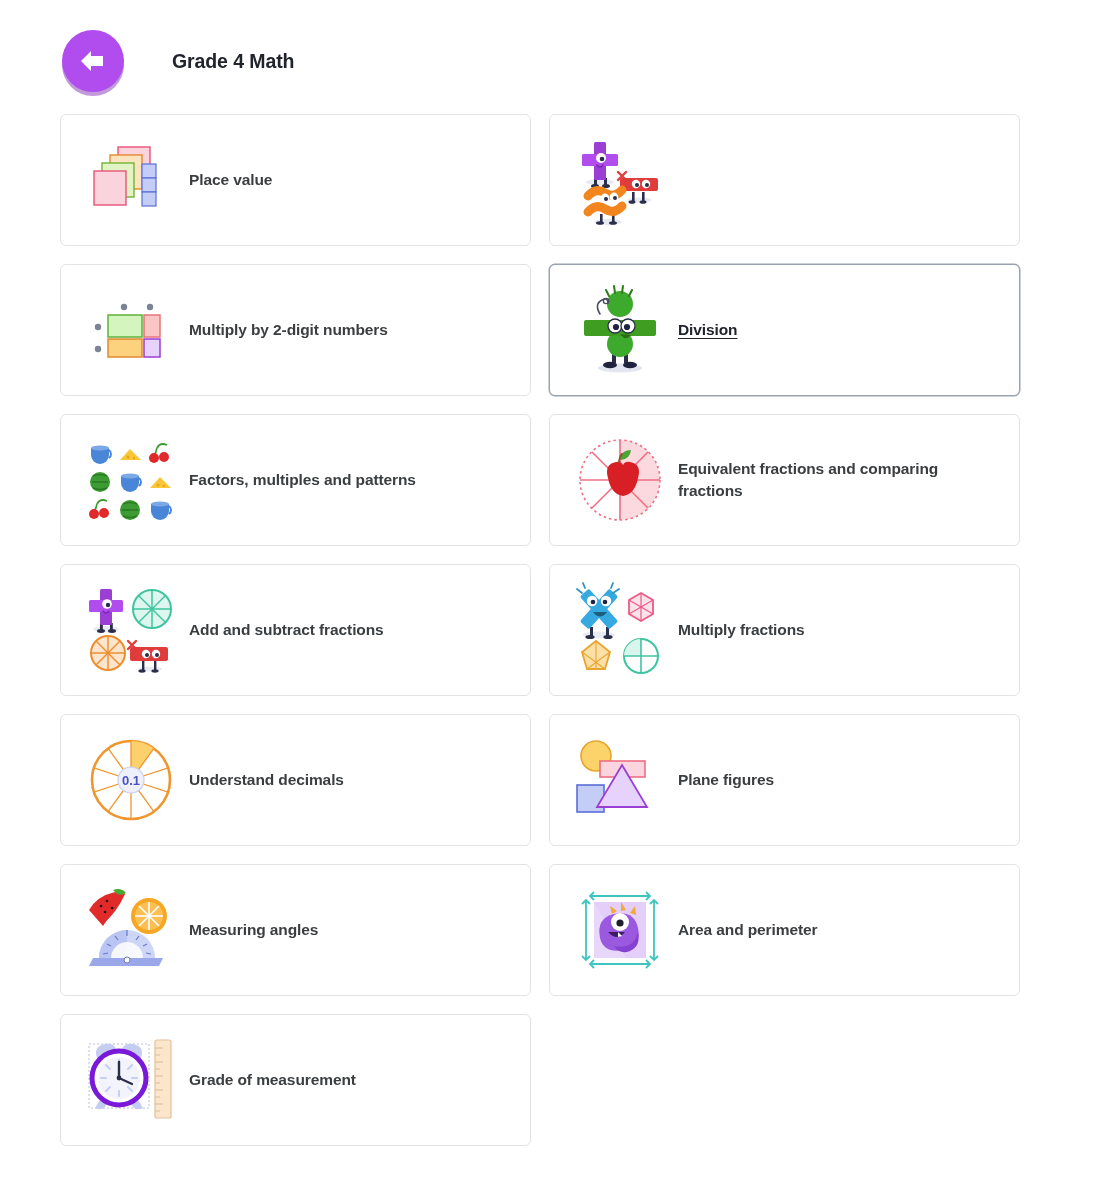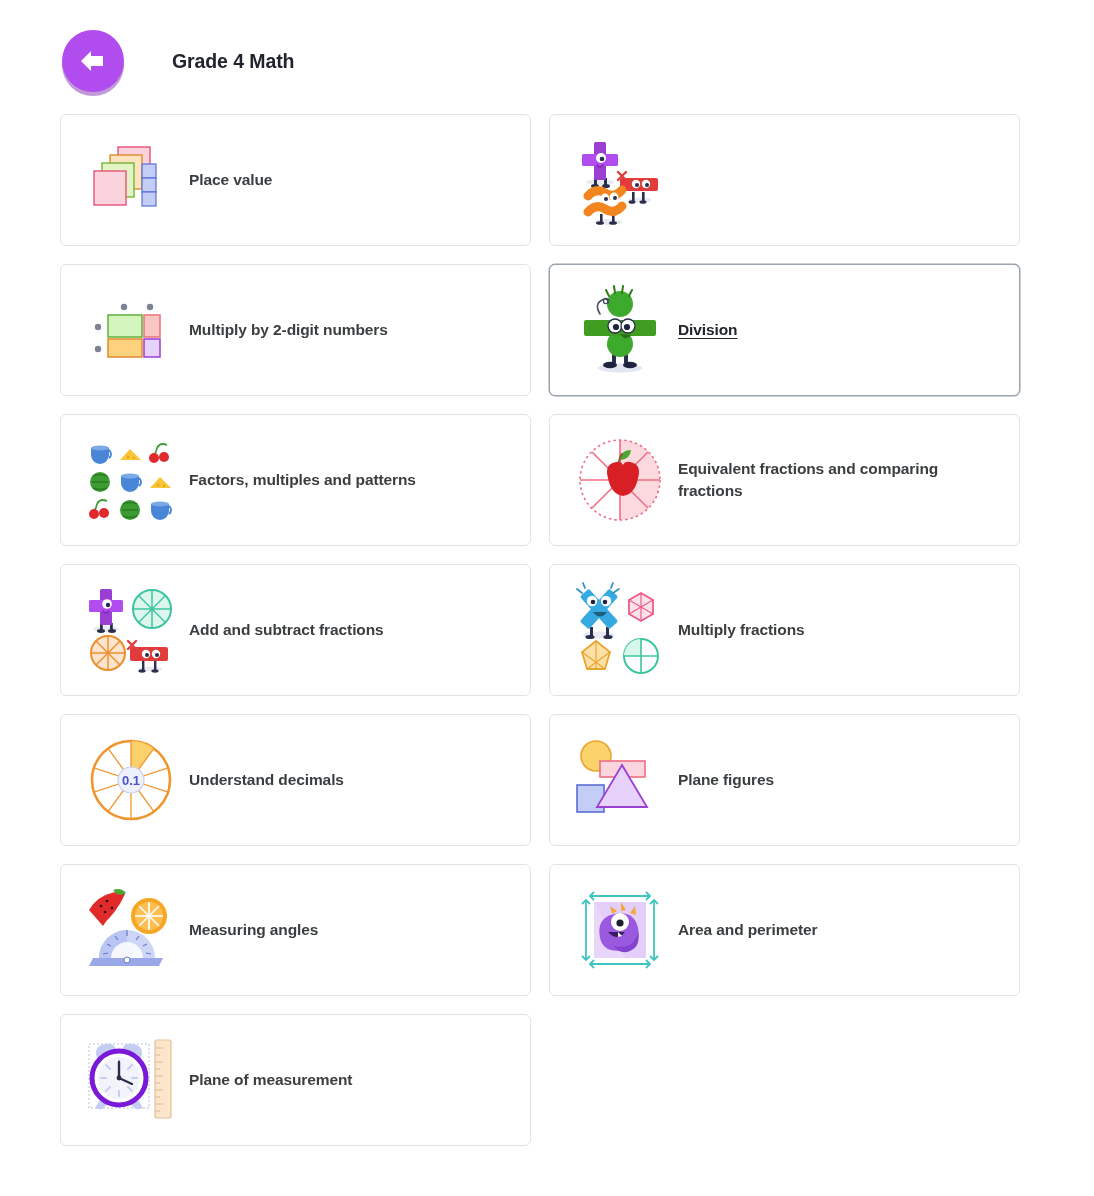--- a/index.html
+++ b/index.html
@@ -493,16 +493,16 @@
             <line x1="70" y1="35" x2="75" y2="35"></line>
           <line x1="70" y1="42" x2="78" y2="42"></line>
             <line x1="70" y1="49" x2="75" y2="49"></line>
           <line x1="70" y1="56" x2="78" y2="56"></line>
             <line x1="70" y1="63" x2="75" y2="63"></line>
           <line x1="70" y1="70" x2="78" y2="70"></line>
             <line x1="70" y1="77" x2="75" y2="77"></line>
         </g>
       </svg>
     </div>
-    <div class="card-title">Plane of measurement</div>
+    <div class="card-title">Grade of measurement</div>
   </div>
 
 </div>
 
 </body></html>

